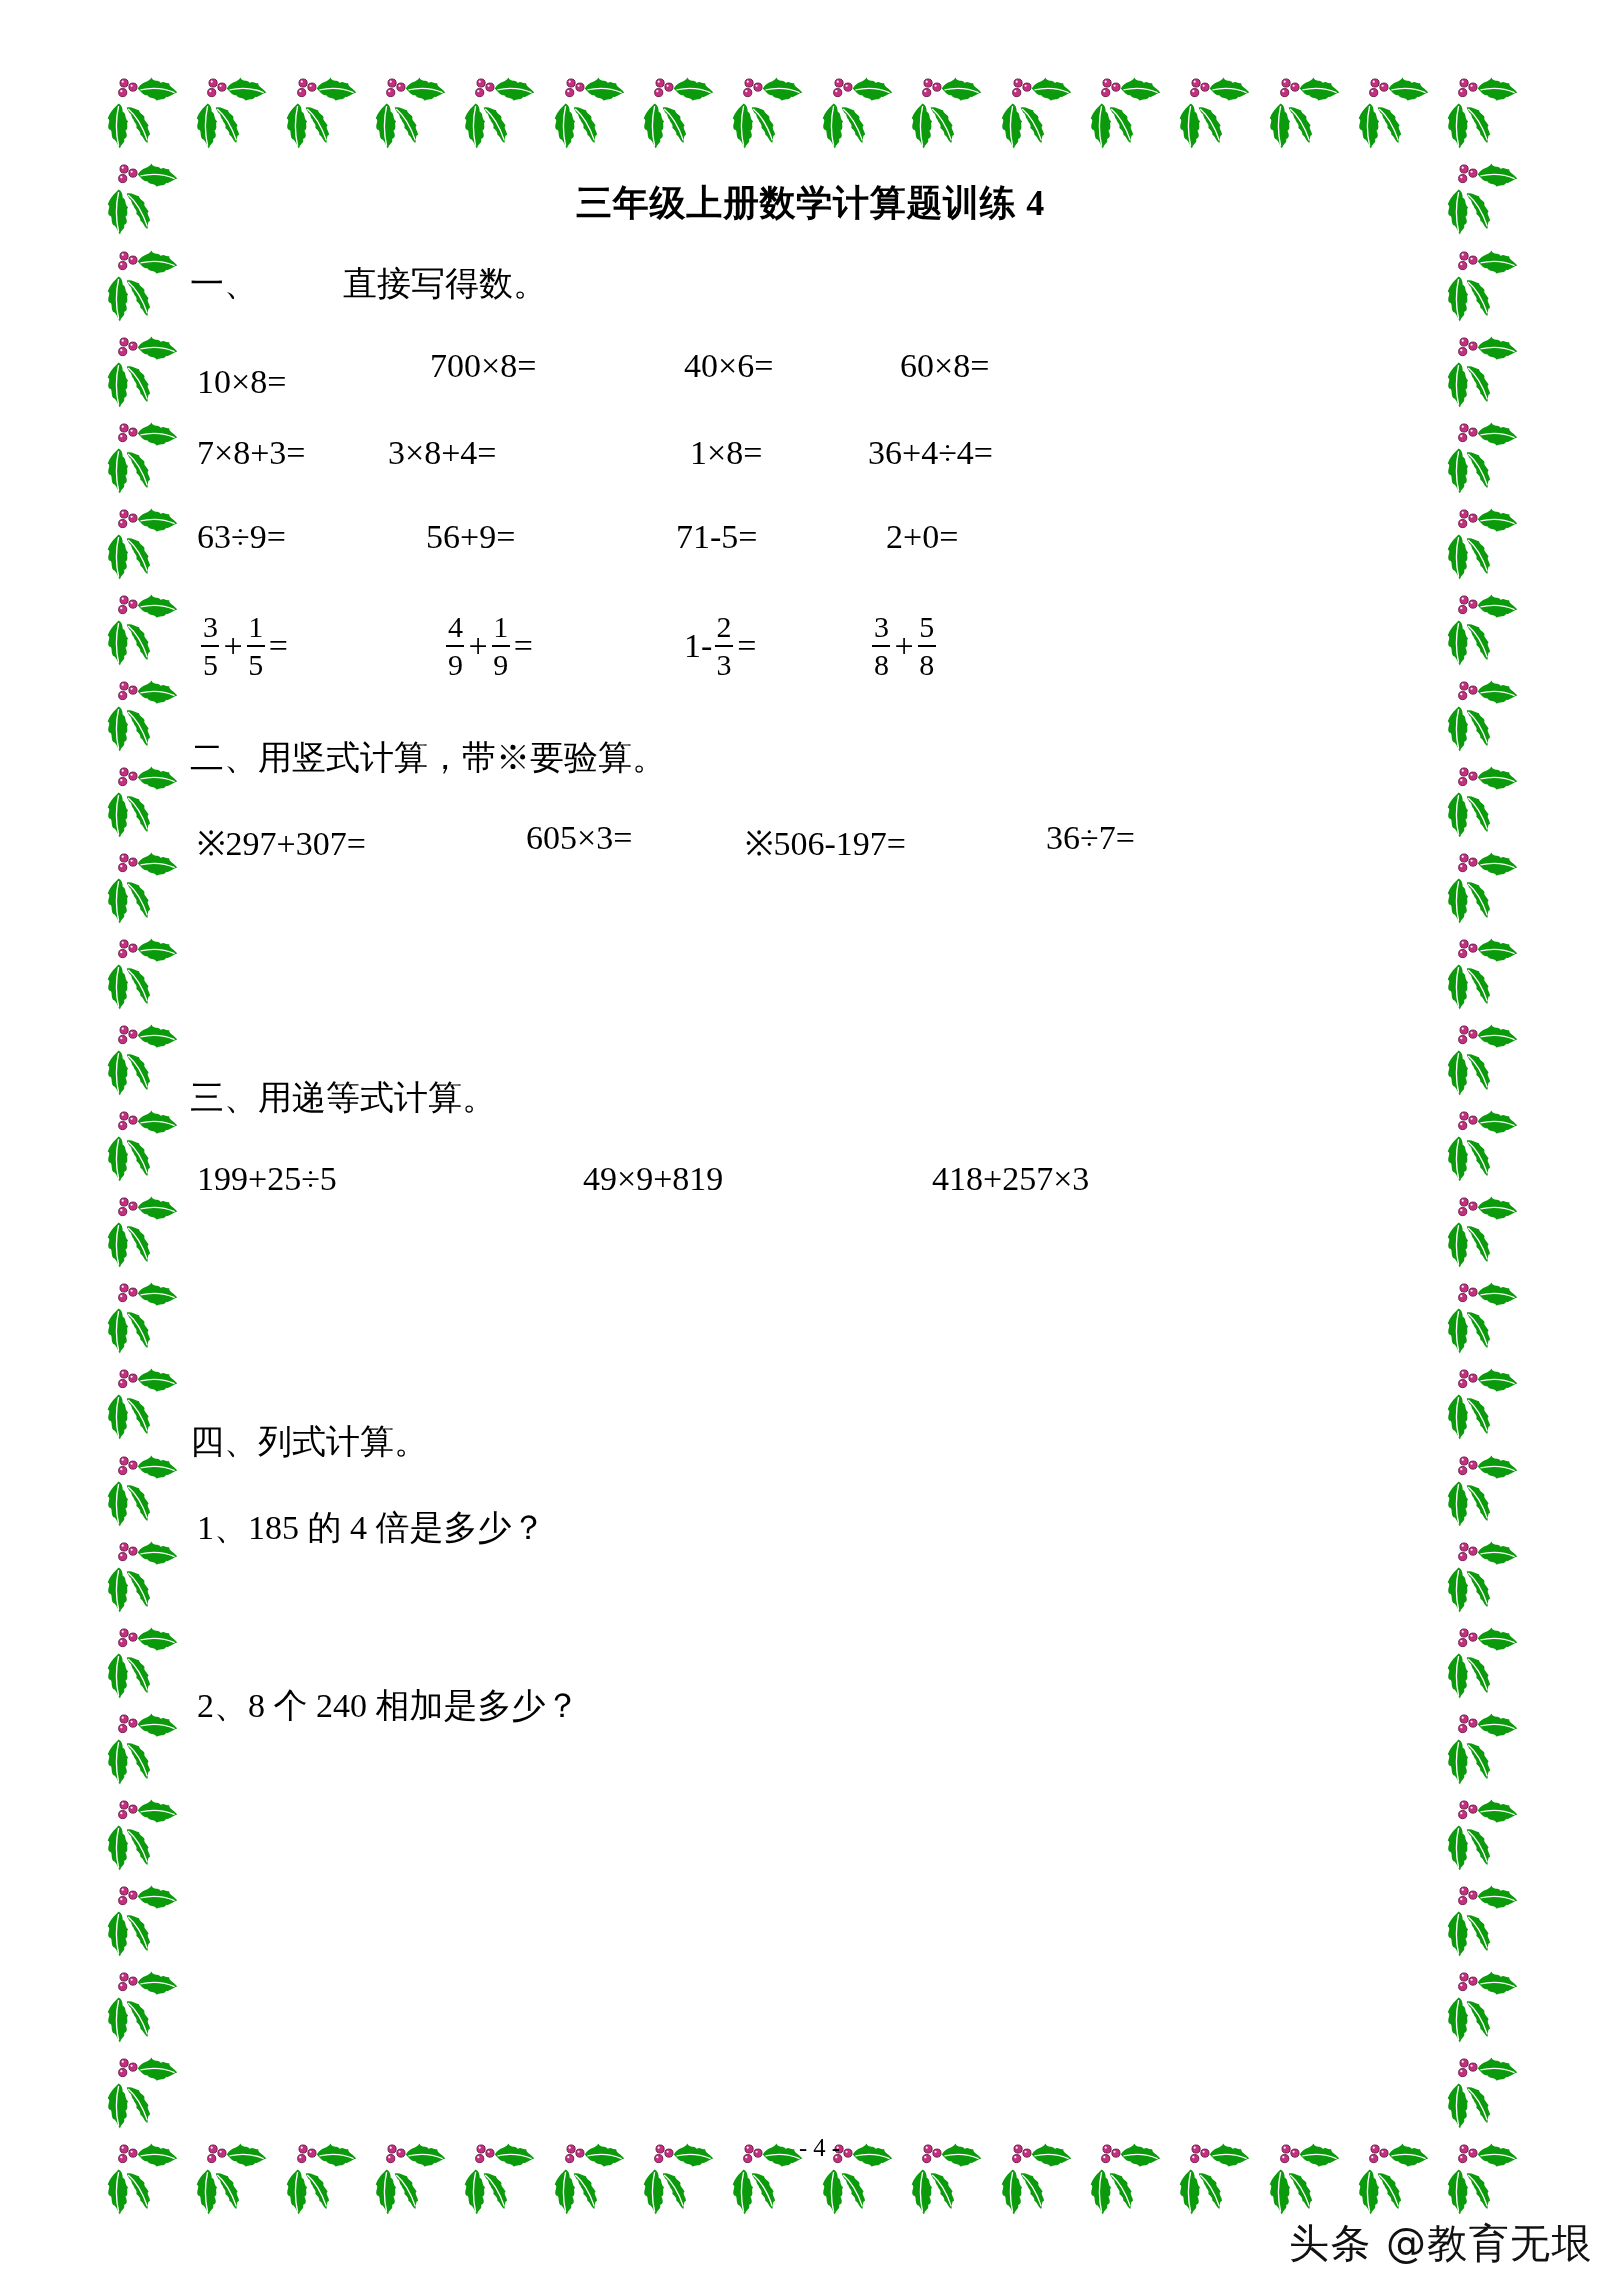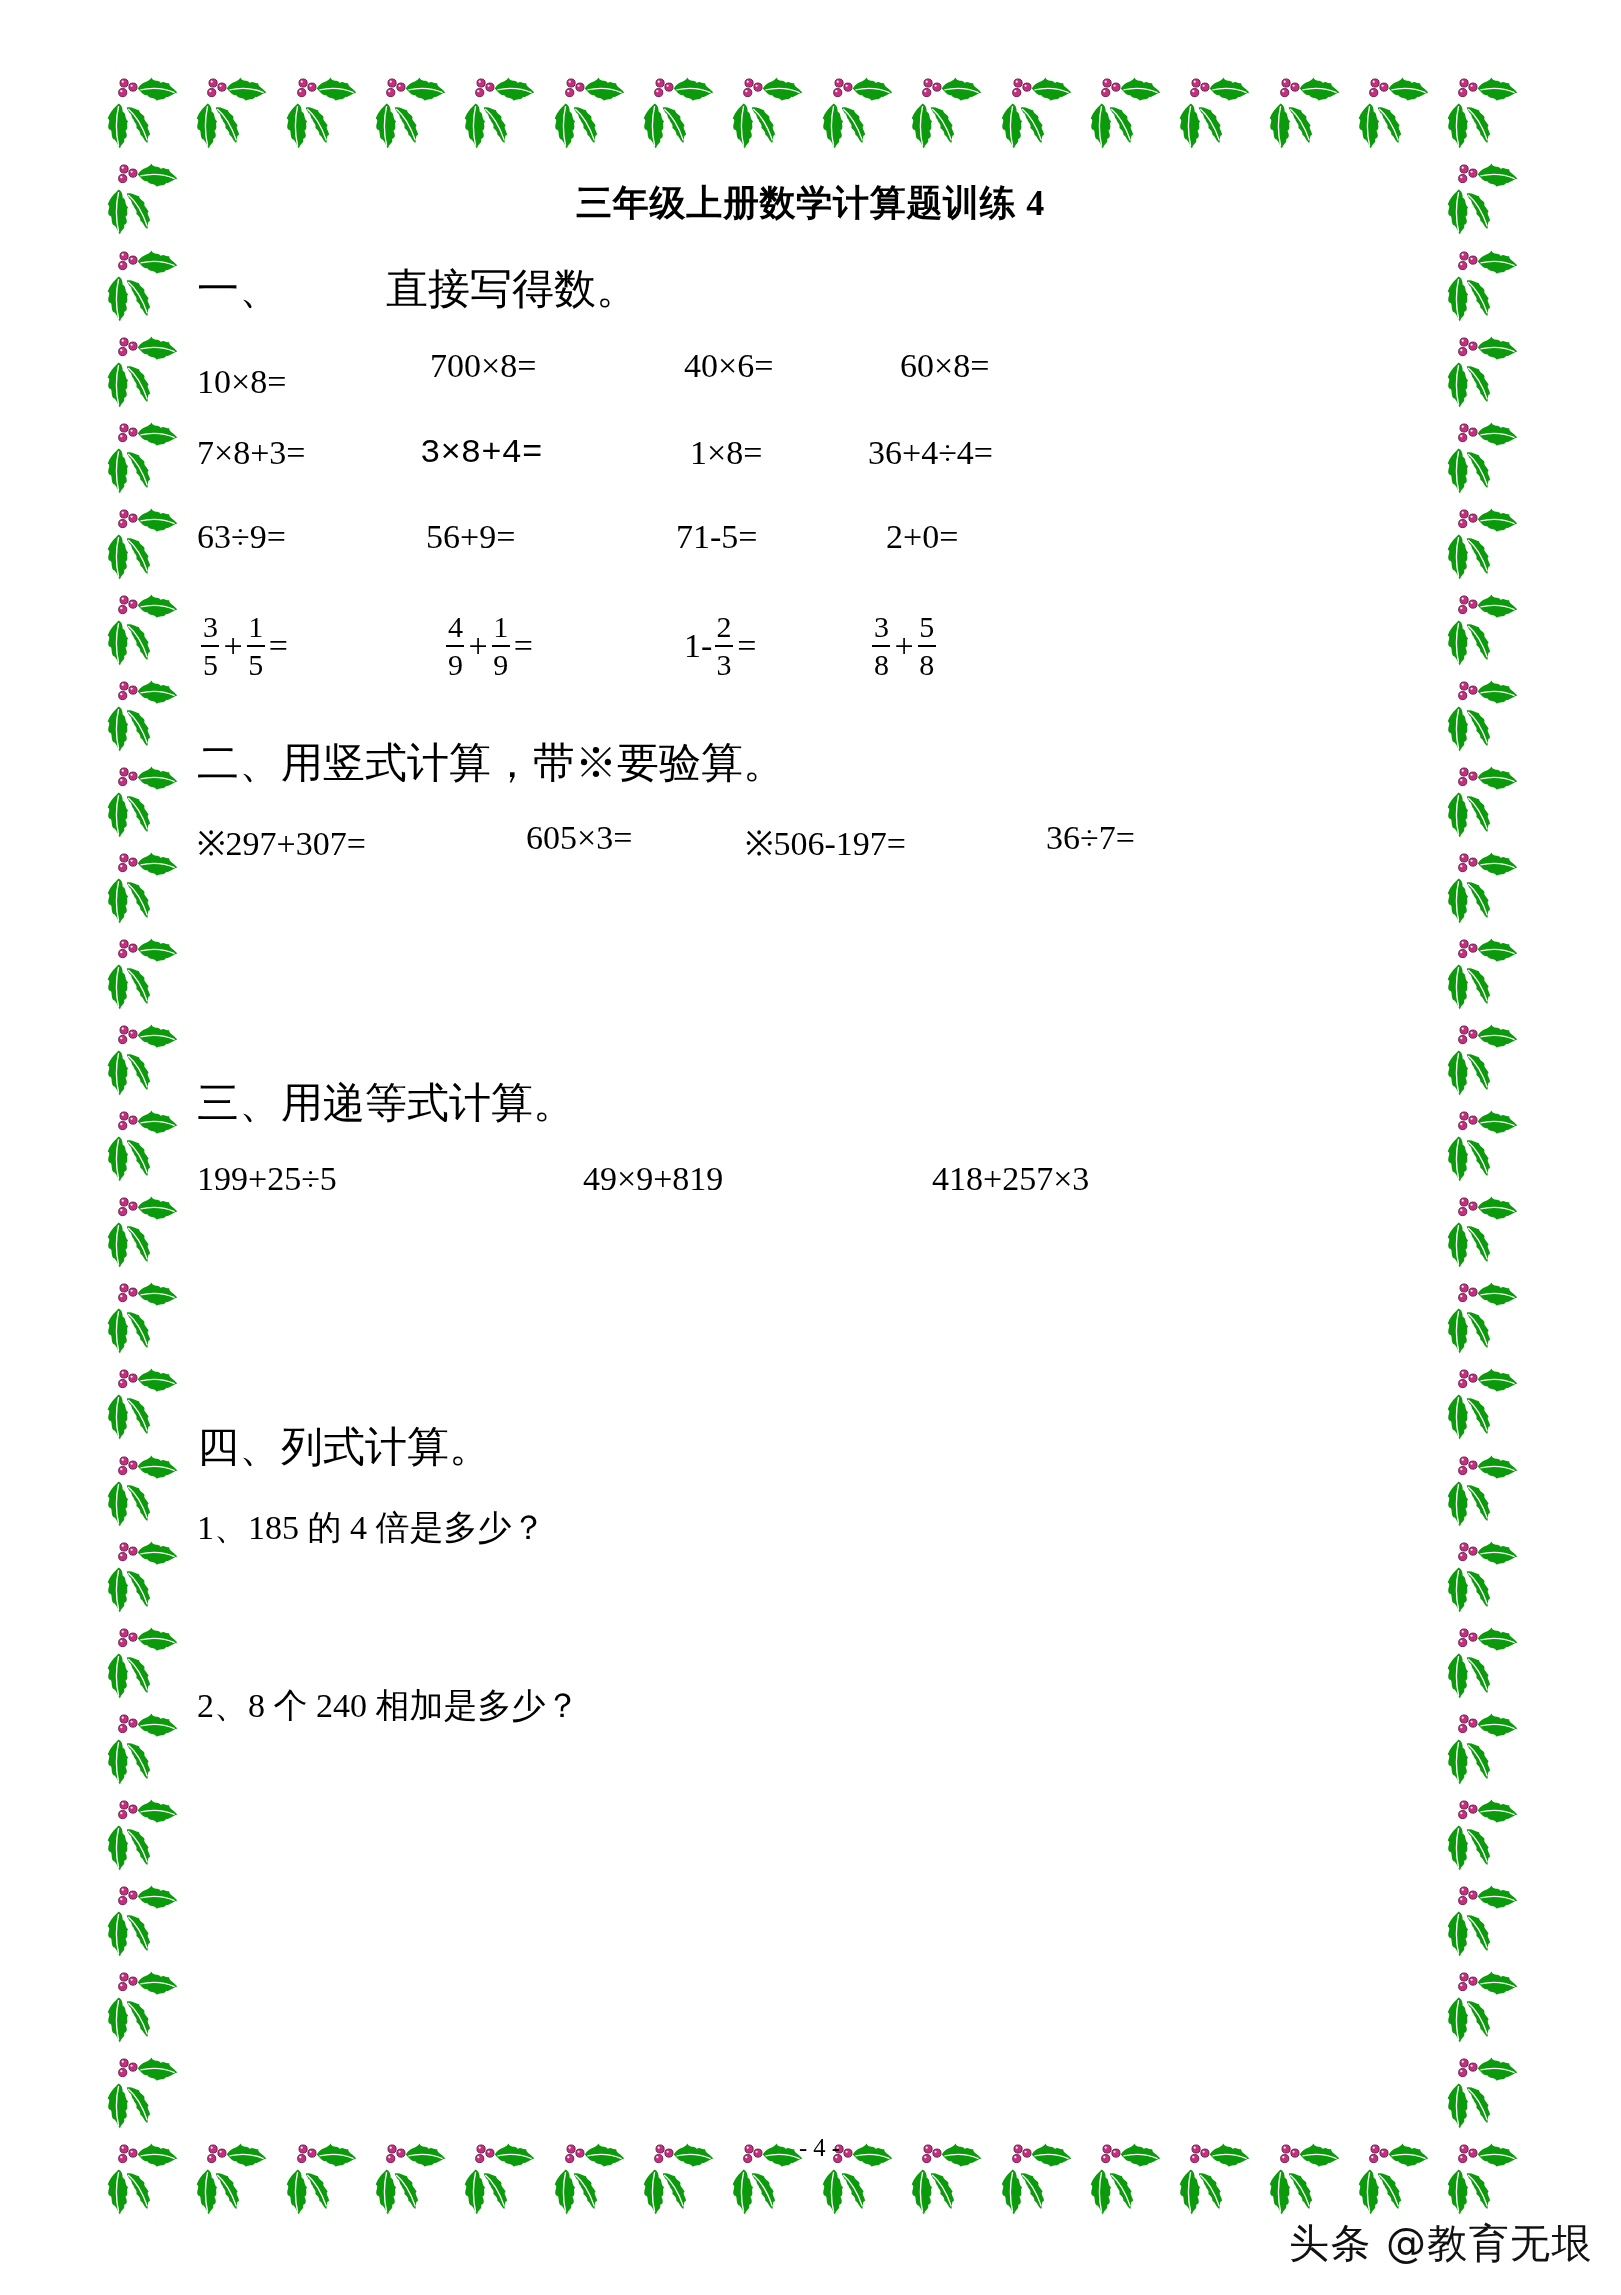--- a/index.html
+++ b/index.html
@@ -3,21 +3,21 @@
 <meta charset="utf-8">
 <style>
   html, body { margin:0; padding:0; background:#ffffff; }
   body { width:1621px; height:2295px; position:relative; overflow:hidden;
          font-family:"Liberation Serif","DejaVu Serif",serif; color:#000; }
   .border-layer { position:absolute; left:0; top:0; width:1621px; height:2295px; }
   .holly { position:absolute; width:89px; height:86px; }
   .holly svg { width:89px; height:86px; display:block; }
   .title { position:absolute; left:0; width:1621px; top:179px; text-align:center;
            font-size:36px; font-weight:bold; font-family:"Liberation Serif","DejaVu Serif",serif; letter-spacing:0.7px; }
-  .sec { position:absolute; left:197px; font-size:42px; white-space:pre; }
+  .sec { position:absolute; left:190px; font-size:34px; white-space:pre; }
   .item { position:absolute; font-size:34px; white-space:nowrap; }
   .frac-item { position:absolute; height:82px; display:flex; align-items:center; font-size:33px; }
   .frac { display:inline-flex; flex-direction:column; align-items:center; line-height:1; margin:0 1.4px; }
   .frac .num { font-size:30px; padding-bottom:2.7px; }
   .frac .bar { width:18px; height:2.1px; background:#000; }
   .frac .den { font-size:30px; padding-top:2.7px; }
   .op { font-size:34px; margin:0 2.7px; }
   .pagenum { position:absolute; left:799px; top:2134px; font-size:24.6px; }
   .watermark { position:absolute; left:1289px; top:2216px; font-size:40px; color:#111;
                font-family:"DejaVu Sans","Liberation Sans",sans-serif;
@@ -1592,21 +1592,21 @@
 <div class="title">三年级上册数学计算题训练 4</div>
 
 <div class="sec" style="top:261px;">一、          直接写得数。</div>
 
 <div class="item" style="left:197px; top:363px;text-align:right;">10×8=</div>
 <div class="item" style="left:430px; top:347px;">700×8=</div>
 <div class="item" style="left:684px; top:347px;">40×6=</div>
 <div class="item" style="left:900px; top:347px;">60×8=</div>
 
 <div class="item" style="left:197px; top:434px;">7×8+3=</div>
-<div class="item" style="left:420px; top:434px;font-family:Liberation Mono, monospace;">3×8+4=</div>
+<div class="item" style="left:388px; top:434px;">3×8+4=</div>
 <div class="item" style="left:690px; top:434px;">1×8=</div>
 <div class="item" style="left:868px; top:434px;">36+4÷4=</div>
 
 <div class="item" style="left:197px; top:518px;">63÷9=</div>
 <div class="item" style="left:426px; top:518px;">56+9=</div>
 <div class="item" style="left:676px; top:518px;">71-5=</div>
 <div class="item" style="left:886px; top:518px;">2+0=</div>
 
 <div class="frac-item" style="left:200px; top:605px;">
   <span class="frac">

